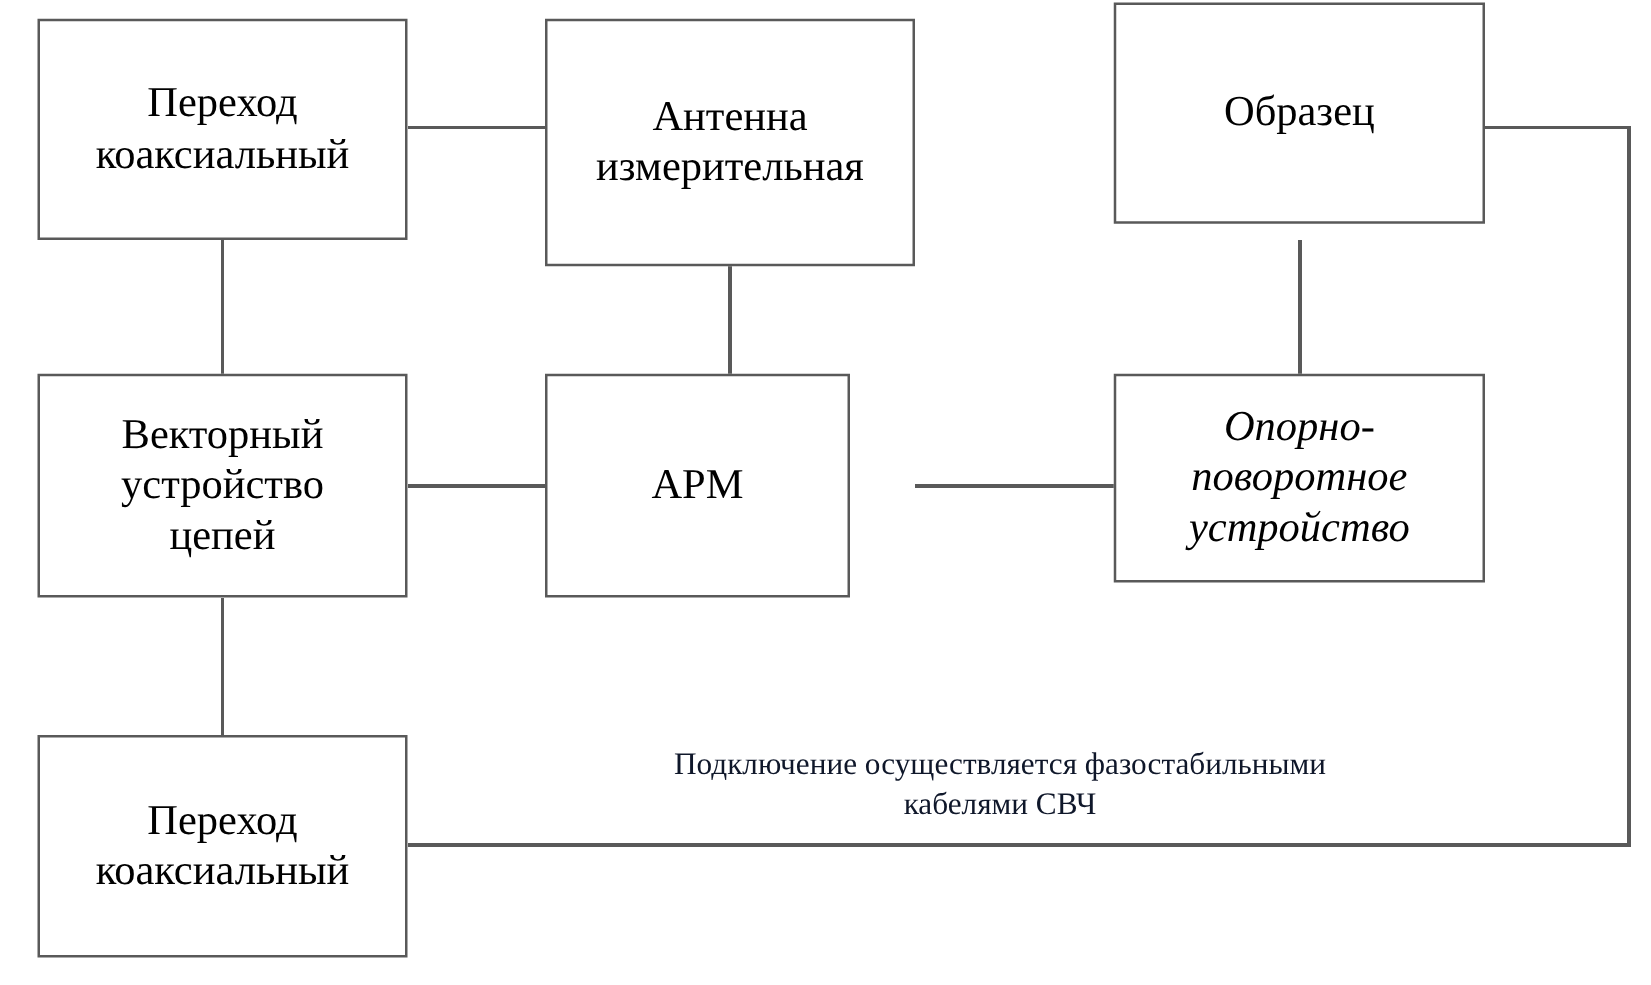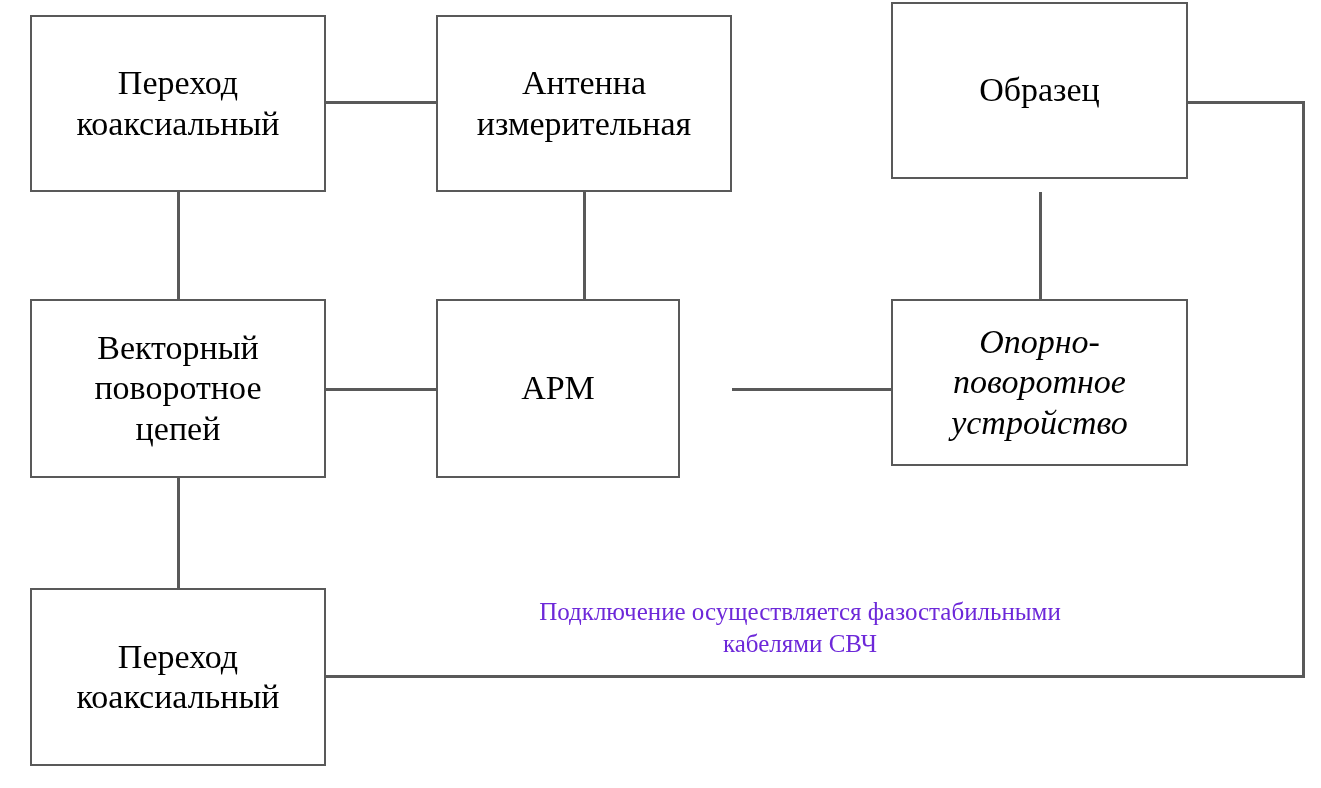--- a/index.html
+++ b/index.html
@@ -40,30 +40,30 @@
     padding: 2px 6px;
   }
   .node .label {
     display: block;
     width: 100%;
     white-space: pre-line;
   }
   .caption {
     position: absolute;
     text-align: center;
-    color: #6d28d9;
+    color: #0f172a;
     font-size: 25px;
     line-height: 1.28;
     font-family: "Liberation Serif", "DejaVu Serif", serif;
     white-space: pre-line;
   }
 
   
   #node-coax-top      { left: 30px;  top: 15px;  width: 296px; height: 177px; }
-  #node-antenna       { left: 436px; top: 15px;  width: 296px; height: 177px; }
+  #node-antenna       { left: 436px; top: 15px;  width: 296px; height: 198px; }
   #node-sample        { left: 891px; top: 2px;  width: 297px; height: 177px; }
   #node-vna           { left: 30px;  top: 299px; width: 296px; height: 179px; }
   #node-arm           { left: 436px; top: 299px; width: 244px; height: 179px; }
   #node-positioner    { left: 891px; top: 299px; width: 297px; height: 167px; font-style: italic; }
   #node-coax-bottom   { left: 30px;  top: 588px; width: 296px; height: 178px; }
 
   #caption-cables     { left: 400px; top: 596px; width: 800px; }
 </style>
 </head>
 <body>
@@ -100,21 +100,21 @@
     <span class="label">Антенна
 измерительная</span>
   </div>
 
   <div class="node" id="node-sample">
     <span class="label">Образец</span>
   </div>
 
   <div class="node" id="node-vna">
     <span class="label">Векторный
-поворотное
+устройство
 цепей</span>
   </div>
 
   <div class="node" id="node-arm">
     <span class="label">АРМ</span>
   </div>
 
   <div class="node" id="node-positioner">
     <span class="label">Опорно-
 поворотное

